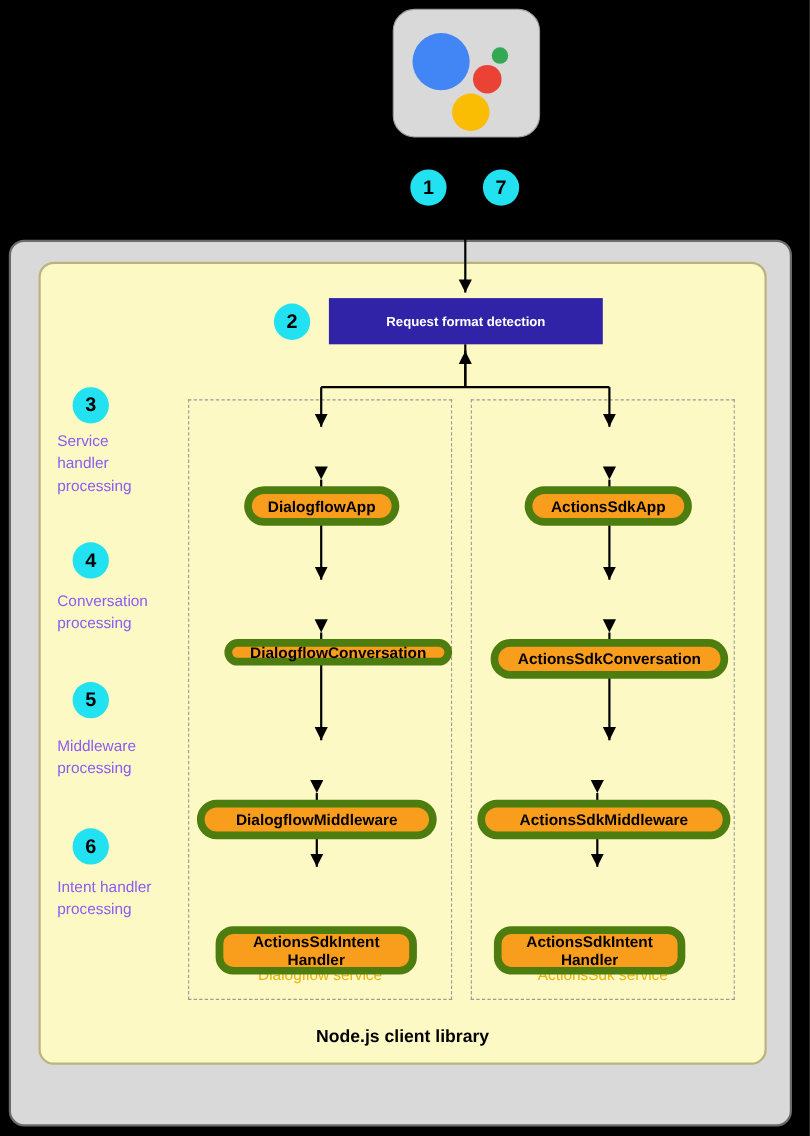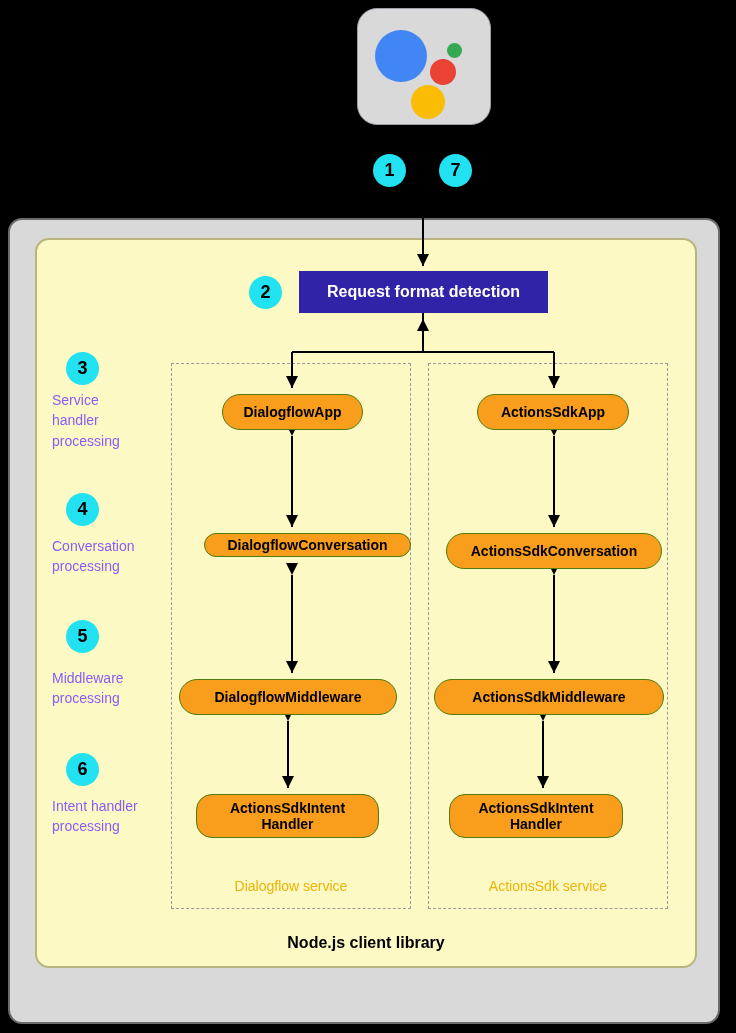--- a/index.html
+++ b/index.html
@@ -128,21 +128,21 @@
 
   
   #request-format-detection {
     position: absolute;
     left: 299px;
     top: 271px;
     width: 249px;
     height: 42px;
     background: #3023a8;
     color: #fff;
-    font-size: 16px;
+    font-size: 12px;
     font-weight: bold;
     display: flex;
     align-items: center;
     justify-content: center;
     box-sizing: border-box;
   }
 
   
   .service-group {
     position: absolute;
@@ -161,31 +161,32 @@
     bottom: 14px;
     text-align: center;
     font-size: 14px;
     color: #eab308;
   }
 
   
   .pill {
     position: absolute;
     background: #f99d1c;
-    border: 1px solid #4d7c0f;
+    border: 7px solid #4d7c0f;
     border-radius: 22px;
     color: #000;
     font-size: 14px;
     font-weight: bold;
     display: flex;
     align-items: center;
     justify-content: center;
     text-align: center;
     line-height: 1.15;
     box-sizing: border-box;
+    margin-top: 48px;
   }
   .pill.two-line { border-radius: 16px; }
 
   #node-dialogflowapp       { left: 222px; top: 394px; width: 141px; height: 36px; }
   #node-actionssdkapp       { left: 477px; top: 394px; width: 152px; height: 36px; }
   #node-dialogflowconv      { left: 204px; top: 533px; width: 207px; height: 24px; }
   #node-actionssdkconv      { left: 446px; top: 533px; width: 216px; height: 36px; }
   #node-dialogflowmw        { left: 179px; top: 679px; width: 218px; height: 36px; }
   #node-actionssdkmw        { left: 434px; top: 679px; width: 230px; height: 36px; }
   #node-dialogflowintent    { left: 196px; top: 794px; width: 183px; height: 44px; }

